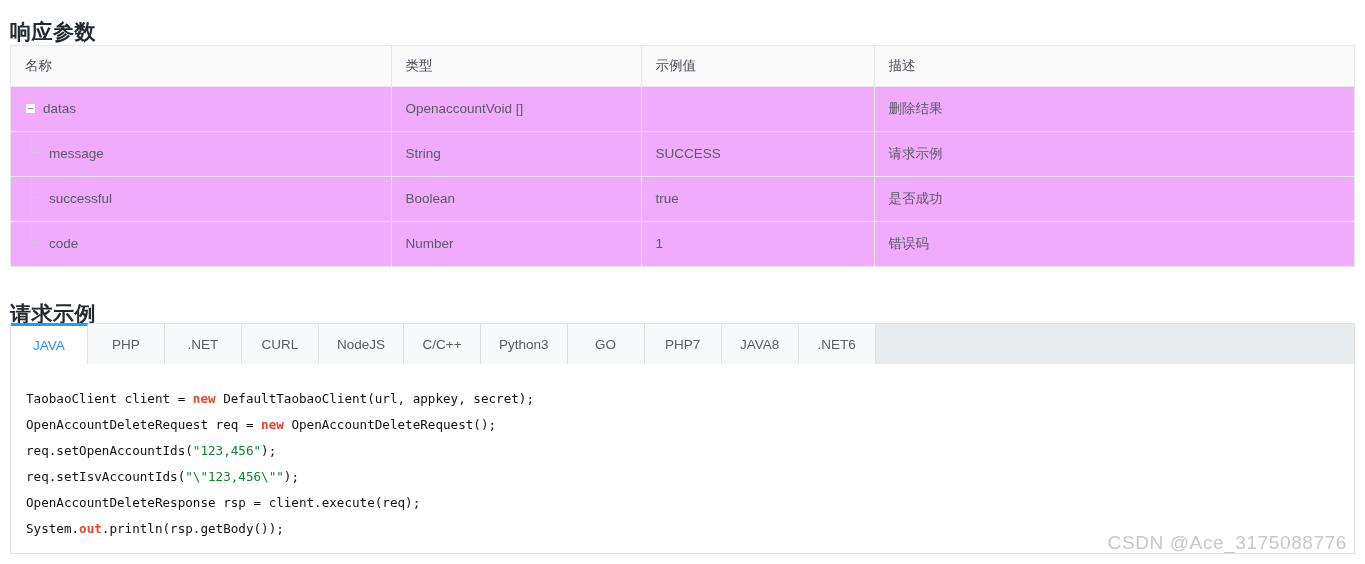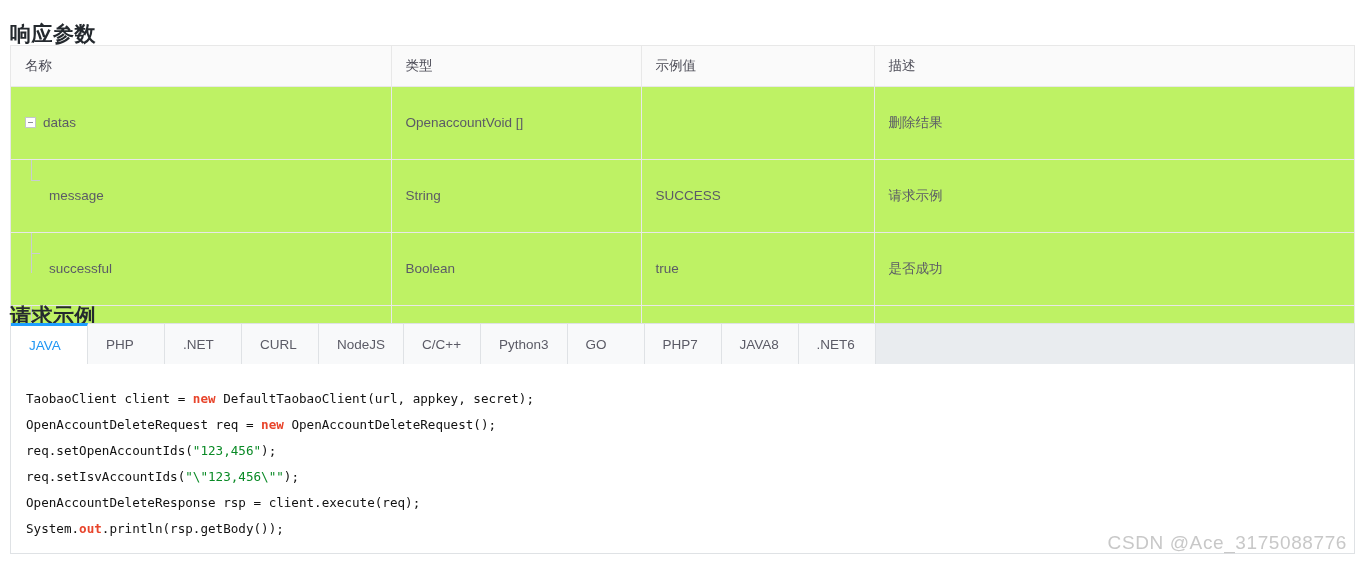--- a/index.html
+++ b/index.html
@@ -12,32 +12,33 @@
   }
   .page { position: relative; width: 1365px; height: 564px; background: #fff; }
 
   
   .section-title {
     font-size: 21px;
     font-weight: 700;
     color: #24292e;
     letter-spacing: .5px;
     line-height: 1;
+    font-family: Liberation Mono, monospace;
   }
   #resp-title { position: absolute; left: 10px; top: 6px; }
   #req-title  { position: absolute; left: 10px; top: 281px; margin-top: 24px; }
 
   
   .resp-table-wrap {
     position: absolute;
     left: 10px; top: 45px;
     width: 1345px;
     border: 1px solid #e8e8e8;
     border-bottom: none;
-    background: #bef264;
+    background: #f0abfc;
   }
   table.resp-table {
     width: 100%;
     border-collapse: collapse;
     table-layout: fixed;
   }
   table.resp-table th {
     background: #fafafa;
     font-weight: 400;
     font-size: 13.5px;
@@ -45,21 +46,21 @@
     text-align: left;
     height: 40px;
     padding: 0 14px;
     border-bottom: 1px solid #e8e8e8;
     border-right: 1px solid #e8e8e8;
     vertical-align: middle;
   }
   table.resp-table th:last-child { border-right: none; }
   table.resp-table td {
     height: 40px;
-    padding: 16px 14px;
+    padding: 2px 14px;
     font-size: 13.5px;
     color: #5b5b66;
     border-bottom: 1px solid #e8e8e8;
     border-right: 1px solid #e8e8e8;
     vertical-align: middle;
     white-space: nowrap;
     overflow: hidden;
   }
   table.resp-table td:last-child { border-right: none; }
   .col-name { width: 380px; }
@@ -116,20 +117,21 @@
     border-bottom: 1px solid #dfe2e5;
     display: flex;
     align-items: stretch;
   }
   .tab {
     position: relative;
     min-width: 77px;
     padding: 12px 18px;
     display: flex;
     align-items: center;
+    justify-content: center;
     font-size: 13.5px;
     color: #5b5b66;
     background: #f8f9fa;
     border-right: 1px solid #dfe2e5;
     cursor: pointer;
     white-space: nowrap;
   }
   .tab.active {
     background: #ffffff;
     color: #2196f3;

